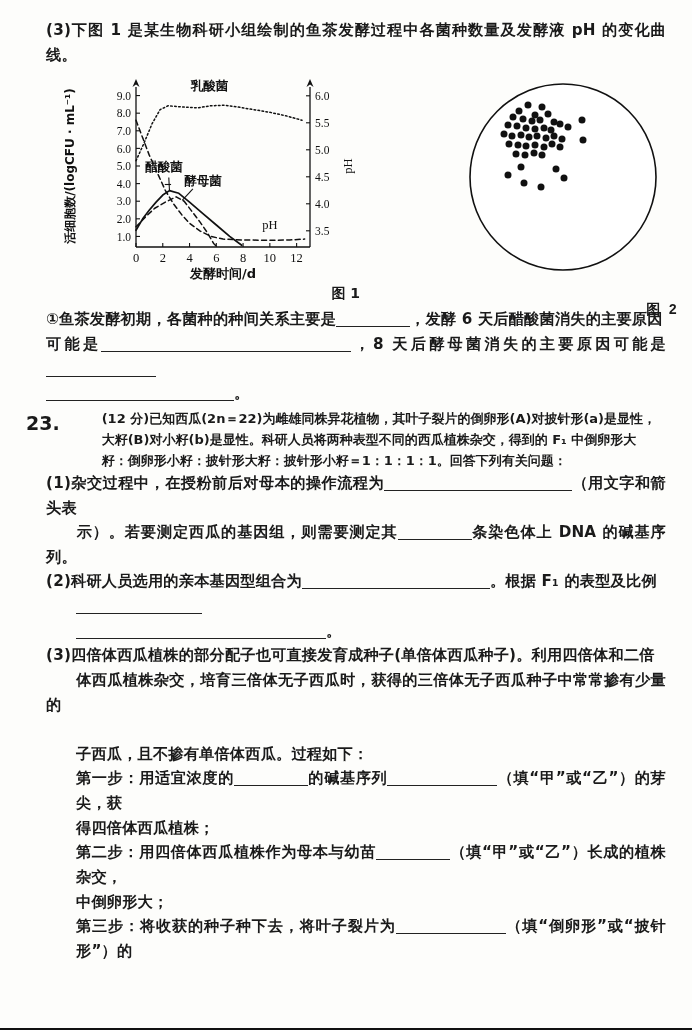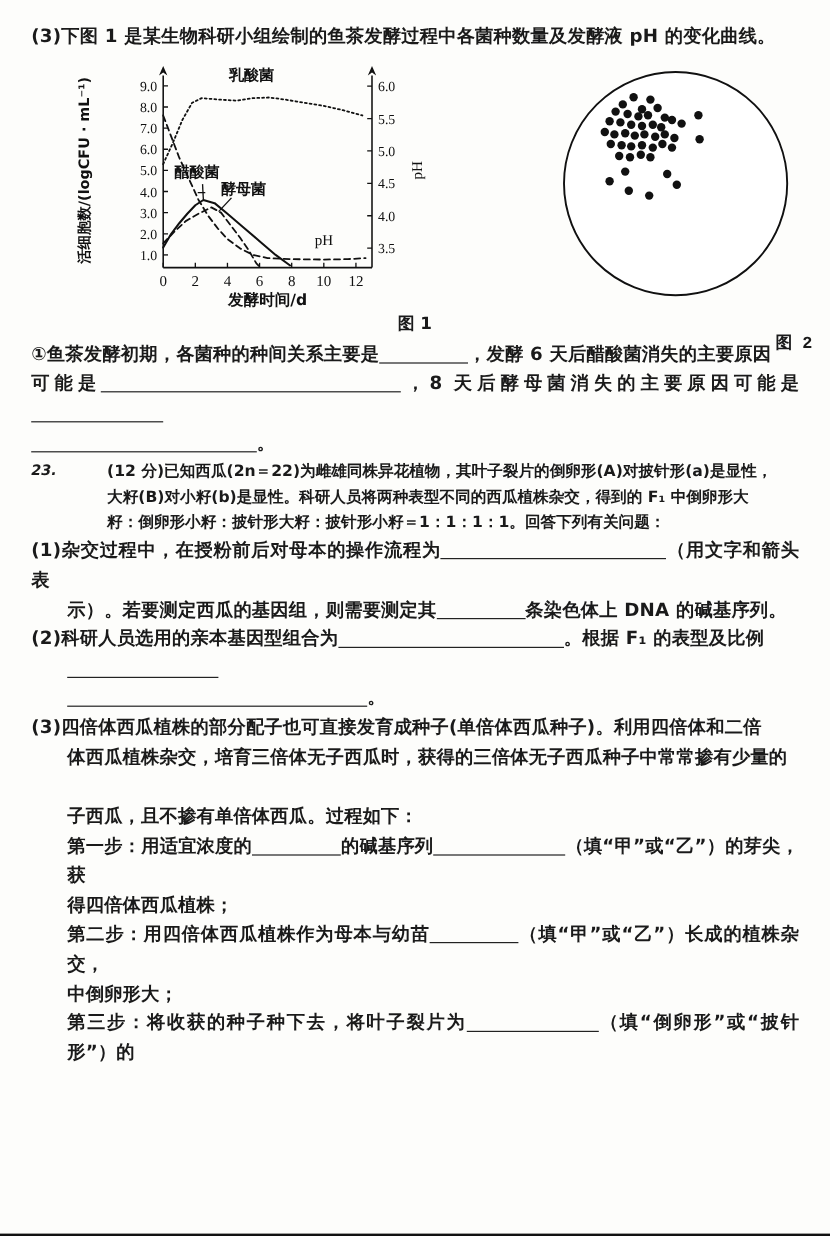--- a/index.html
+++ b/index.html
@@ -15,20 +15,21 @@
     position:relative;
     width:692px;height:1030px;
     box-sizing:border-box;
     padding:18px 26px 0 26px;
   }
   .para{
     font-size:15.2px;
     line-height:1.62;
     letter-spacing:.2px;
     text-align:justify;
+    margin-left:20px;
   }
   .cn{font-family:"DejaVu Sans","Liberation Sans",sans-serif;font-weight:600;}
   .blank{
     display:inline-block;
     border-bottom:1px solid #222;
     vertical-align:-3px;
     height:15px;
   }
   .b-xs{width:52px}.b-s{width:74px}.b-m{width:110px}
   .b-l{width:150px}.b-xl{width:188px}.b-xxl{width:250px}
@@ -47,24 +48,23 @@
     text-align:right;
     font-family:"DejaVu Sans","Liberation Sans",sans-serif;
     font-weight:600;
   }
   .cap1{position:absolute;left:34px;top:214px;width:300px;}
   .cap2{position:absolute;left:436px;top:230px;width:215px;font-family:Liberation Mono, monospace;}
 
   .qline{display:flex;}
   .qnum{
     flex:0 0 auto;
-    font-size:12px;
+    font-size:19px;
     line-height:1.62;
     white-space:nowrap;
-    font-style:italic;
   }
   .qbody{flex:1 1 auto;font-size:13px;line-height:1.62;text-align:justify;margin-left:42px;}
   .indent{padding-left:30px;}
   .indent2{padding-left:30px;}
   .rule{
     position:absolute;left:0;bottom:0;width:692px;height:2px;background:#111;
   }
 </style>
 </head>
 <body>

